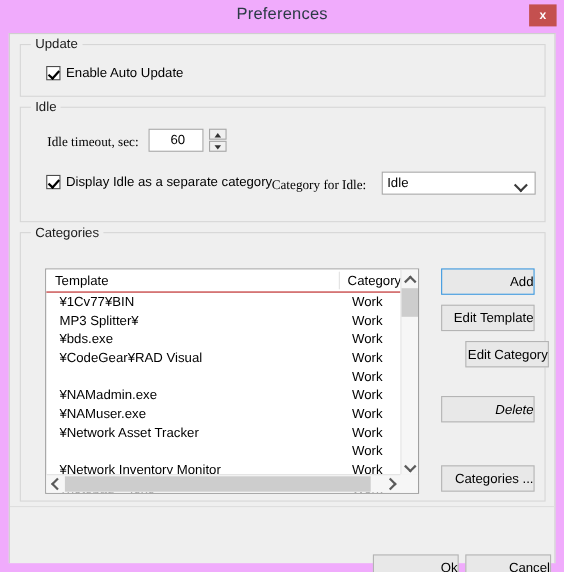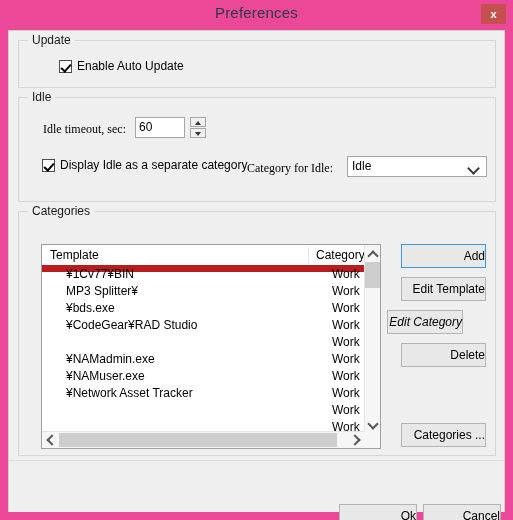--- a/index.html
+++ b/index.html
@@ -15,21 +15,21 @@
     color: #000000;
     overflow: hidden;
   }
 
   
   .window {
     position: absolute;
     left: 0; top: 0;
     width: 513px;
     height: 520px;
-    background: #ec4899;
+    background: #f0abfc;
     box-sizing: border-box;
   }
   .titlebar {
     position: absolute;
     left: 0; top: 0;
     width: 513px;
     height: 30px;
   }
   .title-text {
     position: absolute;
@@ -124,21 +124,21 @@
     white-space: nowrap;
     font-family: Liberation Serif, serif;
   }
   .textfield {
     position: absolute;
     border: 1px solid #a6a6a6;
     background: #ffffff;
     box-sizing: border-box;
     font-family: "Liberation Sans", sans-serif;
     font-size: 12px;
-    padding: 0 3px;
+    padding: 0 19px;
     line-height: 19px;
     color: #000;
   }
   .spin {
     position: absolute;
     width: 16px;
     height: 21px;
     box-sizing: border-box;
   }
   .spin div {
@@ -191,39 +191,39 @@
     background: #ffffff;
     box-sizing: border-box;
     overflow: hidden;
   }
   .lv-header {
     position: absolute;
     left: 0; top: 0;
     width: 338px;
     height: 20px;
     background: #ffffff;
-    border-bottom: 7px solid #b91c1c;
+    border-bottom: 1px solid #b91c1c;
   }
   .lv-header .hcell {
     position: absolute;
     top: 3px;
     font-size: 12px;
     color: #000;
     cursor: pointer;
   }
   .lv-header .hsep {
     position: absolute;
     top: 2px;
     width: 1px;
     height: 16px;
     background: #e2e2e2;
   }
   .lv-body {
     position: absolute;
-    left: 16px; top: 21px;
+    left: 4px; top: 21px;
     width: 322px;
     height: 184px;
     overflow: hidden;
   }
   .lv-row {
     position: relative;
     height: 17px;
     line-height: 17px;
     font-size: 12px;
     white-space: nowrap;
@@ -344,21 +344,21 @@
 
   <div class="titlebar">
     <div class="title-text">Preferences</div>
     <div class="close-btn">x</div>
   </div>
 
   <div class="client">
 
     <div class="group" id="group-update">
       <span class="group-label">Update</span>
-      <div class="checkrow" style="left:40px; top:18px;">
+      <div class="checkrow" style="left:23px; top:18px;">
         <span class="cbox checked"></span>
         <span class="lbl">Enable Auto Update</span>
       </div>
     </div>
 
     <div class="group" id="group-idle">
       <span class="group-label">Idle</span>
 
       <span class="plainlabel" style="left:24px; top:24px;">Idle timeout, sec:</span>
 
@@ -402,21 +402,21 @@
             </div>
             <div class="lv-row">
               <span class="c-tpl">MP3 Splitter¥</span>
               <span class="c-cat">Work</span>
             </div>
             <div class="lv-row">
               <span class="c-tpl">¥bds.exe</span>
               <span class="c-cat">Work</span>
             </div>
             <div class="lv-row">
-              <span class="c-tpl">¥CodeGear¥RAD Studio</span>
+              <span class="c-tpl">¥CodeGear¥RAD Visual</span>
               <span class="c-cat">Work</span>
             </div>
             <div class="lv-row">
               <span class="c-cat">Work</span>
             </div>
             <div class="lv-row">
               <span class="c-tpl">¥NAMadmin.exe</span>
               <span class="c-cat">Work</span>
             </div>
             <div class="lv-row">
@@ -424,20 +424,21 @@
               <span class="c-cat">Work</span>
             </div>
             <div class="lv-row">
               <span class="c-tpl">¥Network Asset Tracker</span>
               <span class="c-cat">Work</span>
             </div>
             <div class="lv-row">
               <span class="c-cat">Work</span>
             </div>
             <div class="lv-row">
+              <span class="c-tpl">¥Network Inventory Monitor</span>
               <span class="c-cat">Work</span>
             </div>
             <div class="lv-row">
               <span class="c-tpl">¥notepad++.exe</span>
               <span class="c-cat">Work</span>
             </div>
           </div>
 
         <div class="vscroll">
           <div class="sbtn up">
@@ -456,22 +457,22 @@
           <div class="hthumb"></div>
           <div class="sbtn rt">
               <span class="chh r"></span>
             </div>
         </div>
         <div class="corner"></div>
       </div>
 
       <button class="btn focus" style="left:382px; top:32px; width:85px; height:24px;">Add</button>
       <button class="btn" style="left:382px; top:65px; width:85px; height:24px;">Edit Template</button>
-      <button class="btn" style="left:368px; top:98px; width:76px; height:24px;font-style:italic;">Edit Category</button>
-      <button class="btn" style="left:382px; top:131px; width:85px; height:24px;">Delete</button>
+      <button class="btn" style="left:404px; top:98px; width:76px; height:24px;">Edit Category</button>
+      <button class="btn" style="left:382px; top:148px; width:85px; height:24px;font-style:italic;">Delete</button>
       <button class="btn" style="left:382px; top:191px; width:85px; height:24px;margin-top:20px;">Categories ...</button>
     </div>
 
     <div class="sep-line"></div>
     <button class="btn" style="left:330px; top:473px; width:78px; height:24px;">Ok</button>
     <button class="btn" style="left:414px; top:473px; width:78px; height:24px;">Cancel</button>
 
   </div>
 </div>
 

